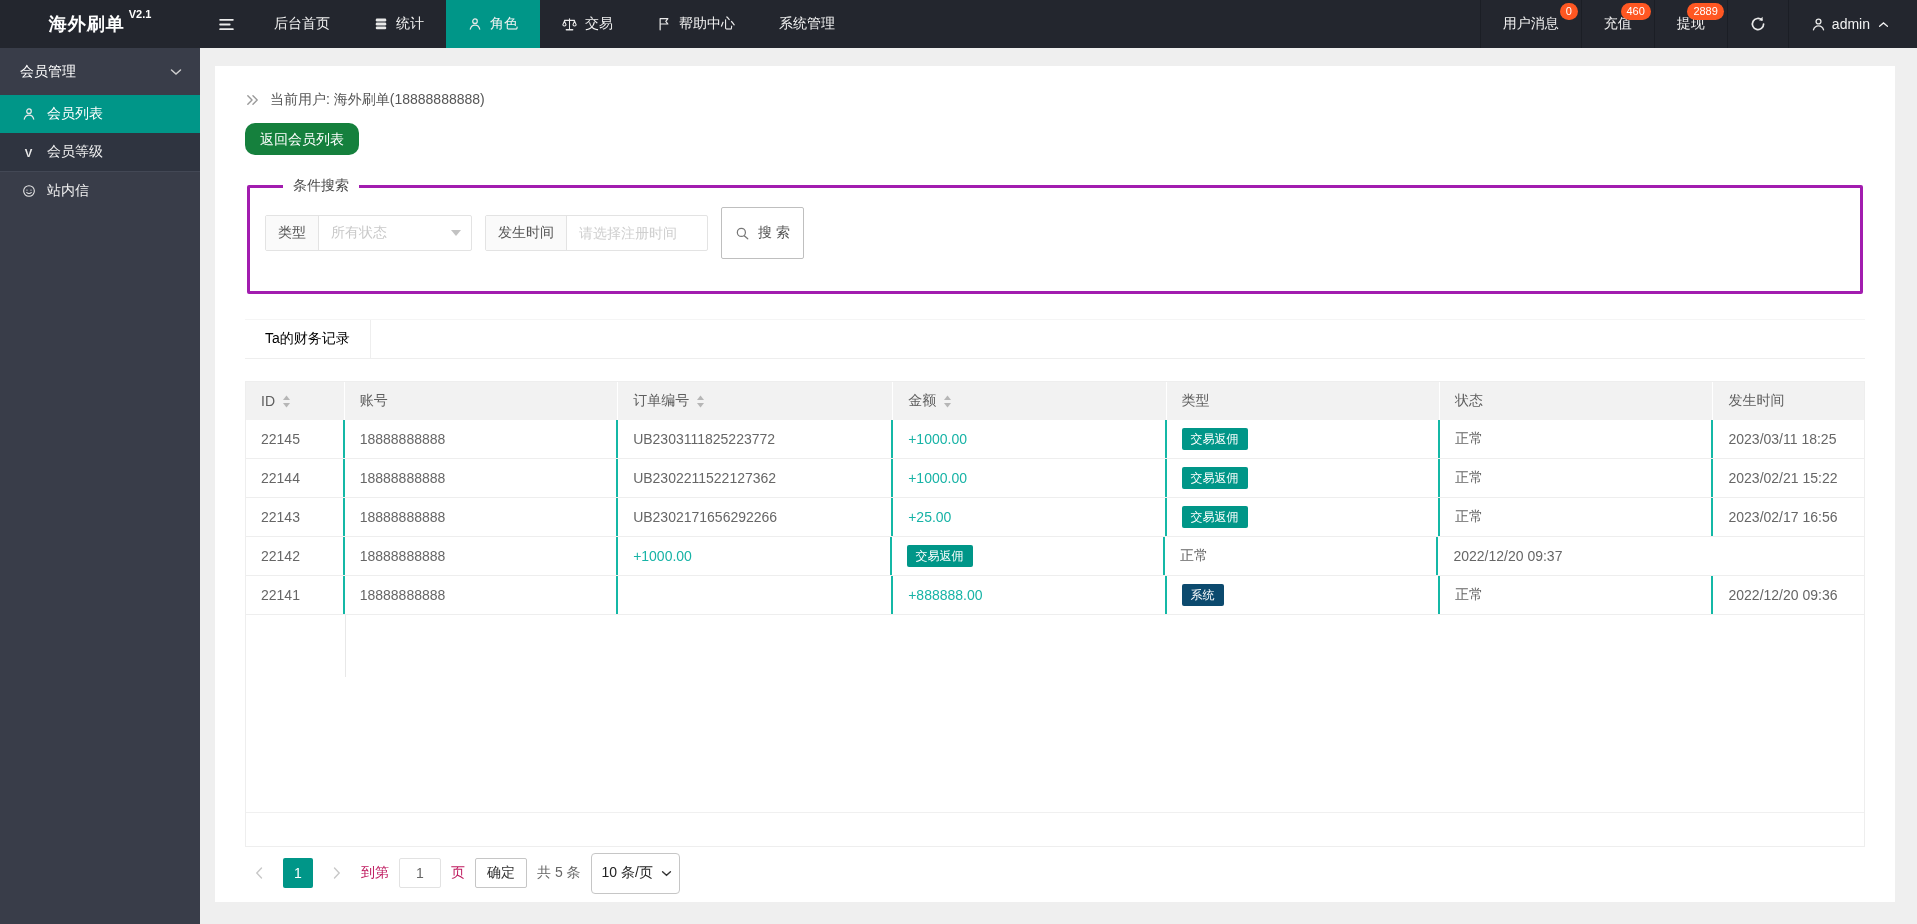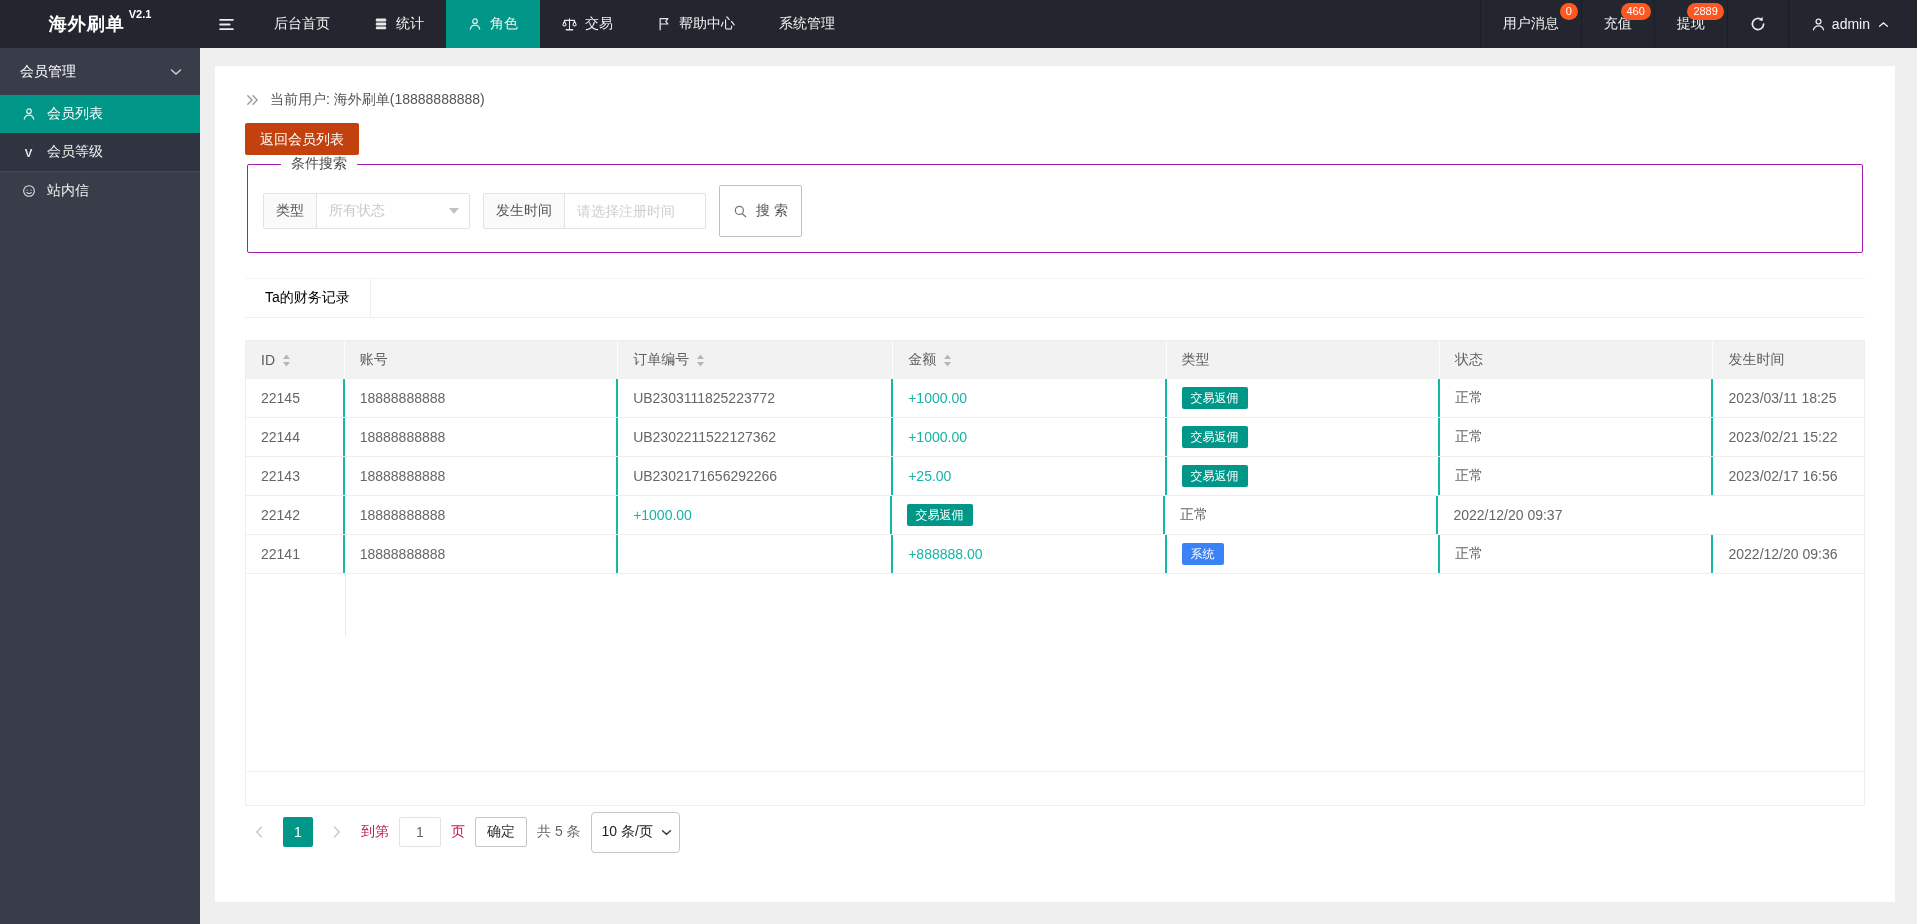--- a/index.html
+++ b/index.html
@@ -34,23 +34,23 @@
   .side-item.toplevel { background:transparent; border-top:1px solid #434855; }
   .side-ico { display:flex; color:#eaeaea; width:15px; justify-content:center; }
 
   
   .main { position:absolute; left:200px; top:48px; right:0; bottom:0; }
   .card { margin:18px 22px 22px 15px; height:836px; background:#fff; padding:24px 30px 0 30px; }
 
   .crumb { display:flex; align-items:center; gap:10px; font-size:14px; color:#555; height:20px; }
   .crumb .gg { color:#9a9a9a; display:flex; }
 
-  .btn-back { margin-top:13px; display:inline-block; background:#c2410c; color:#fff; font-size:14px; line-height:32px; padding:0 15px; border:none; border-radius:2px; cursor:pointer; }
-
-  .search-fs { border:1px solid #a21caf; border-radius:2px; padding:12px 15px 15px 15px; }
+  .btn-back { margin-top:13px; display:inline-block; background:#15803d; color:#fff; font-size:14px; line-height:32px; padding:0 15px; border:none; border-radius:10px; cursor:pointer; }
+
+  .search-fs { margin-top:22px; border:3px solid #a21caf; border-radius:2px; padding:12px 15px 32px 15px; }
   .search-fs legend { margin-left:18px; padding:0 10px; font-size:14px; color:#4a4a4a; }
   .form-row { display:flex; align-items:center; gap:13px; }
   .group { display:flex; align-items:stretch; height:36px; border:1px solid #e3e3e3; border-radius:2px; background:#fff; }
   .glabel { display:flex; align-items:center; padding:0 12px; background:#fafafa; border-right:1px solid #e3e3e3; font-size:14px; color:#555; white-space:nowrap; }
   .gvalue { display:flex; align-items:center; width:152px; padding:0 12px; font-size:14px; color:#c9c9c9; position:relative; cursor:pointer; }
   .gvalue .tri { position:absolute; right:10px; color:#c2c2c2; }
   .group input { border:none; outline:none; width:140px; padding:0 12px; font-size:14px; color:#666; background:transparent; }
   .group input::placeholder { color:#cfcfcf; }
   .btn-search { height:52px; display:inline-flex; align-items:center; gap:8px; padding:0 13px; background:#fff; border:1px solid #bfbfbf; border-radius:2px; font-size:14px; color:#555; cursor:pointer; }
   .btn-search .ico { color:#777; display:flex; }
@@ -383,21 +383,21 @@
             </span>
             <span class="cell c5">正常</span>
             <span class="cell c6">2022/12/20 09:37</span>
           </div>
           <div class="trow">
             <span class="cell c0">22141</span>
             <span class="cell c1">18888888888</span>
             <span class="cell c2"></span>
             <span class="cell c3 amount" style="color: rgb(23, 179, 166);">+888888.00</span>
             <span class="cell c4">
-              <span class="type-badge" style="background: #3b82f6; text-align: center;">系统</span>
+              <span class="type-badge" style="background: #0c4a6e; text-align: center;">系统</span>
             </span>
             <span class="cell c5">正常</span>
             <span class="cell c6">2022/12/20 09:36</span>
           </div>
         </div>
       <div class="filler">
           <span class="fixline"></span>
         </div>
       <div class="total-row">
         <span class="cell c0"></span>

